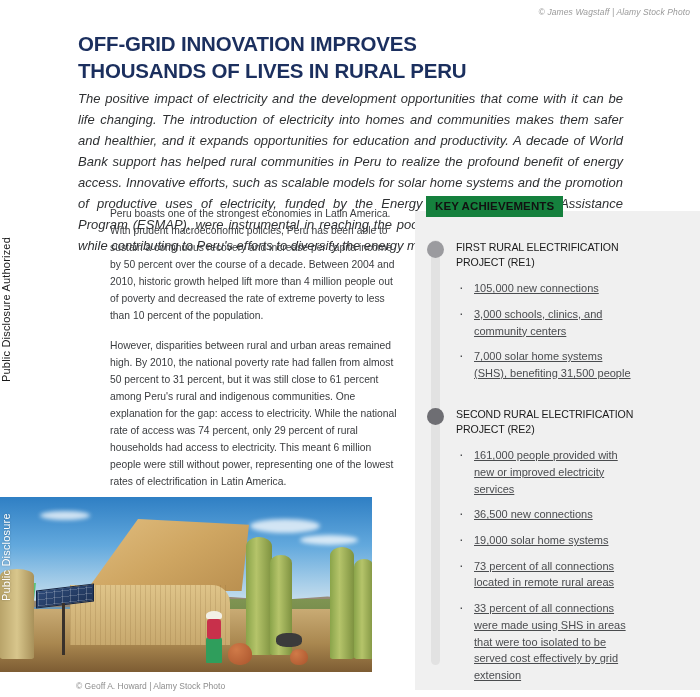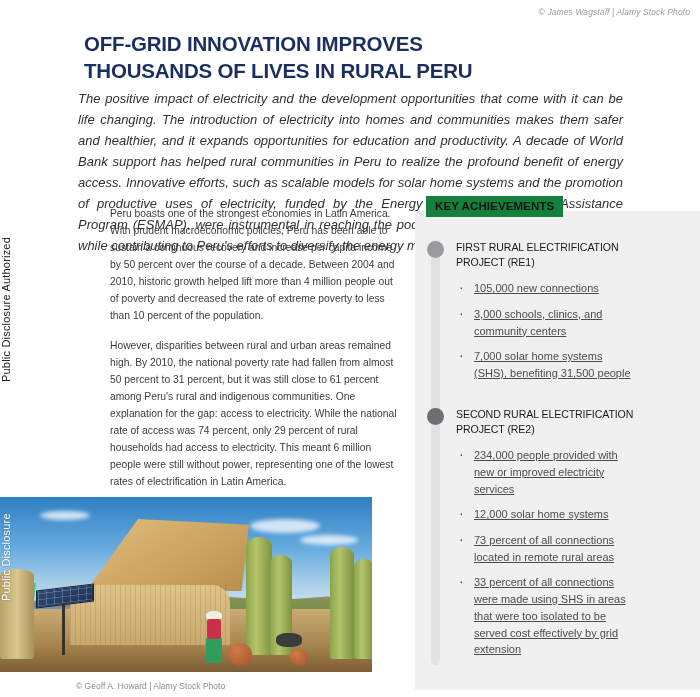--- a/index.html
+++ b/index.html
@@ -42,21 +42,21 @@
   #vert-2 {
     top: 497px; height: 120px;
     color: #ffffff;
     z-index: 6;
     text-shadow: 0 0 2px rgba(0,0,0,.35);
   }
 
   
   .title {
     position: absolute;
-    left: 84px; top: 30px;
+    left: 78px; top: 30px;
     width: 470px;
     font-size: 20.5px;
     font-weight: bold;
     line-height: 1.33;
     color: #1b2f5e;
     letter-spacing: -0.2px;
   }
 
   
   .intro {
@@ -336,20 +336,21 @@
     <ul class="sb-list">
       <li>105,000 new connections</li>
       <li>3,000 schools, clinics, and community centers</li>
       <li>7,000 solar home systems (SHS), benefiting 31,500 people</li>
     </ul>
   </div>
 
   <div class="sb-group" id="group-2">
     <div class="sb-heading">SECOND RURAL ELECTRIFICATION PROJECT (RE2)</div>
     <ul class="sb-list">
-      <li>234,000 people provided with new or improved electricity services</li>
-      <li>12,000 solar home systems</li>
+      <li>161,000 people provided with new or improved electricity services</li>
+      <li>36,500 new connections</li>
+      <li>19,000 solar home systems</li>
       <li>73 percent of all connections located in remote rural areas</li>
       <li>33 percent of all connections were made using SHS in areas that were too isolated to be served cost effectively by grid extension</li>
     </ul>
   </div>
 
 </div>
 
 </body></html>

